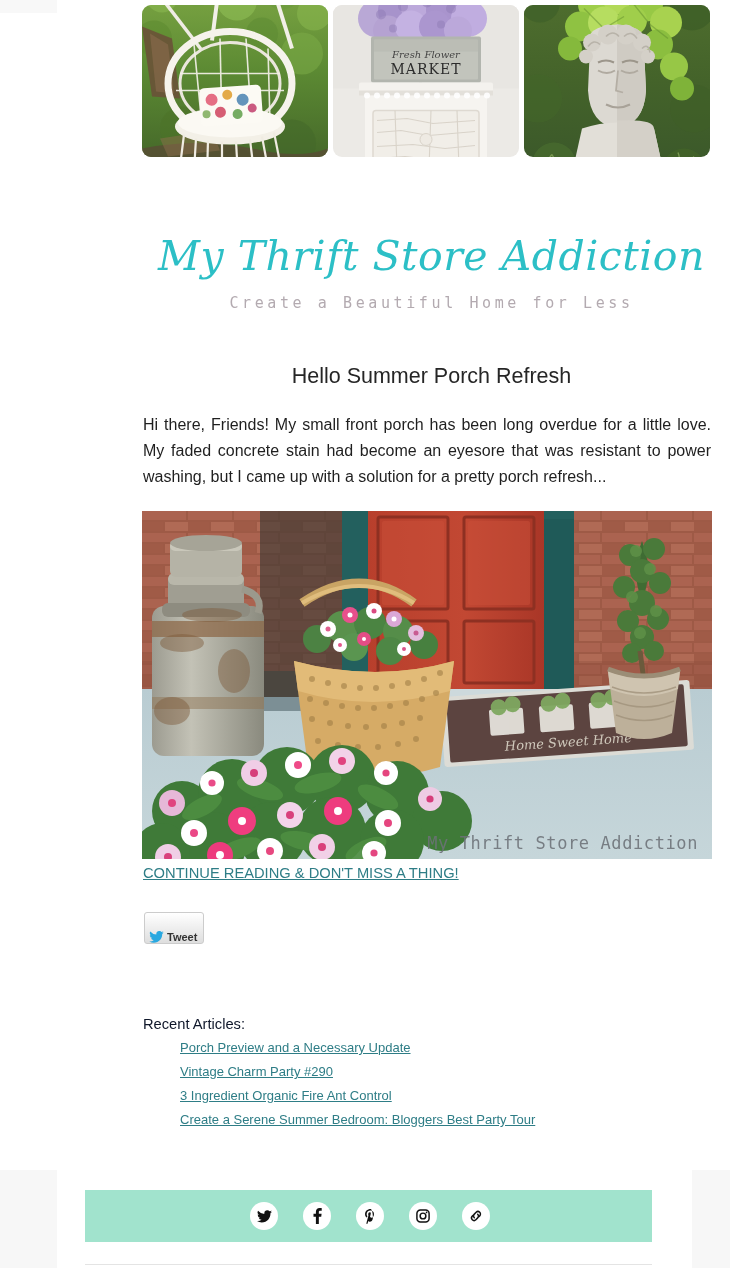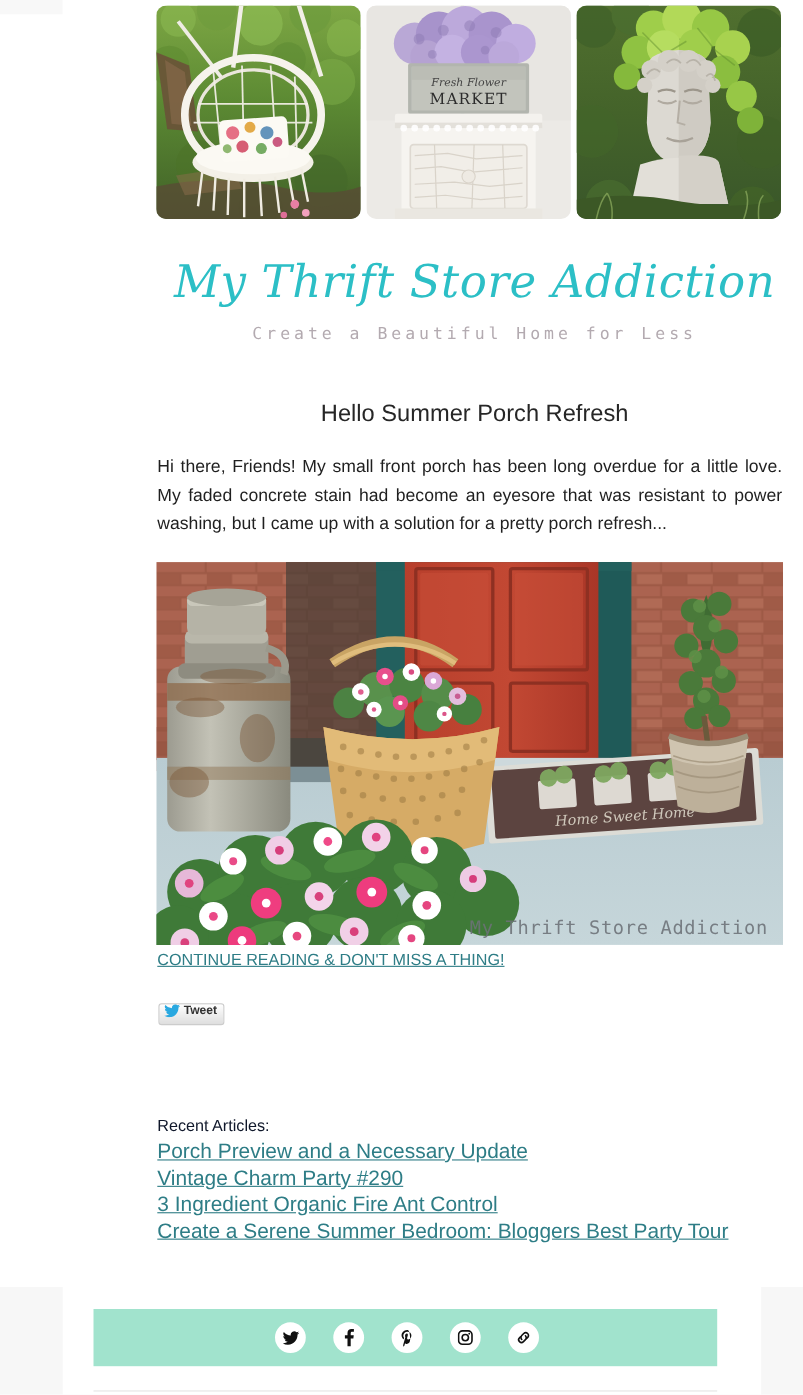--- a/index.html
+++ b/index.html
@@ -45,21 +45,21 @@
 
   
   .hero-strip {
     position: absolute;
     left: 85px; top: 5px;
     width: 570px; height: 205px;
     display: flex;
     gap: 5px;
   }
   .hero-img {
-    width: 186px; height: 194px;
+    width: 186px; height: 152px;
     border-radius: 9px;
     overflow: hidden;
     position: relative;
   }
   .hero-img svg { display: block; width: 100%; height: 100%; }
 
   
   .brand {
     position: absolute;
     left: 57px; top: 232px;
@@ -117,23 +117,23 @@
     left: 86px; top: 865px;
     font-size: 14.7px;
     color: #2e7d86;
     white-space: nowrap;
   }
 
   
   .tweet-btn {
     position: absolute;
     left: 87px; top: 912px;
-    height: 20px;
+    height: 32px;
     display: inline-flex;
-    align-items: flex-start;
+    align-items: flex-end;
     gap: 3px;
     padding: 0 6px 0 4px;
     border: 1px solid #ccc;
     border-radius: 3px;
     background: linear-gradient(#ffffff, #dedede);
     font-size: 11px;
     font-weight: bold;
     color: #333;
     cursor: pointer;
   }
@@ -145,25 +145,26 @@
     left: 86px; top: 1012px;
     width: 568px;
   }
   .recent-label {
     font-size: 14.7px;
     color: #0f172a;
     line-height: 24px;
   }
   .recent a {
     display: block;
-    font-size: 19px;
+    font-size: 13px;
     line-height: 24px;
     color: #2e7d86;
     text-decoration: underline;
     width: fit-content;
+    margin-left: 37px;
   }
 
   
   .social-bar {
     position: absolute;
     left: 85px; top: 1190px;
     width: 567px; height: 52px;
     background: #a1e3cd;
     display: flex;
     align-items: center;

